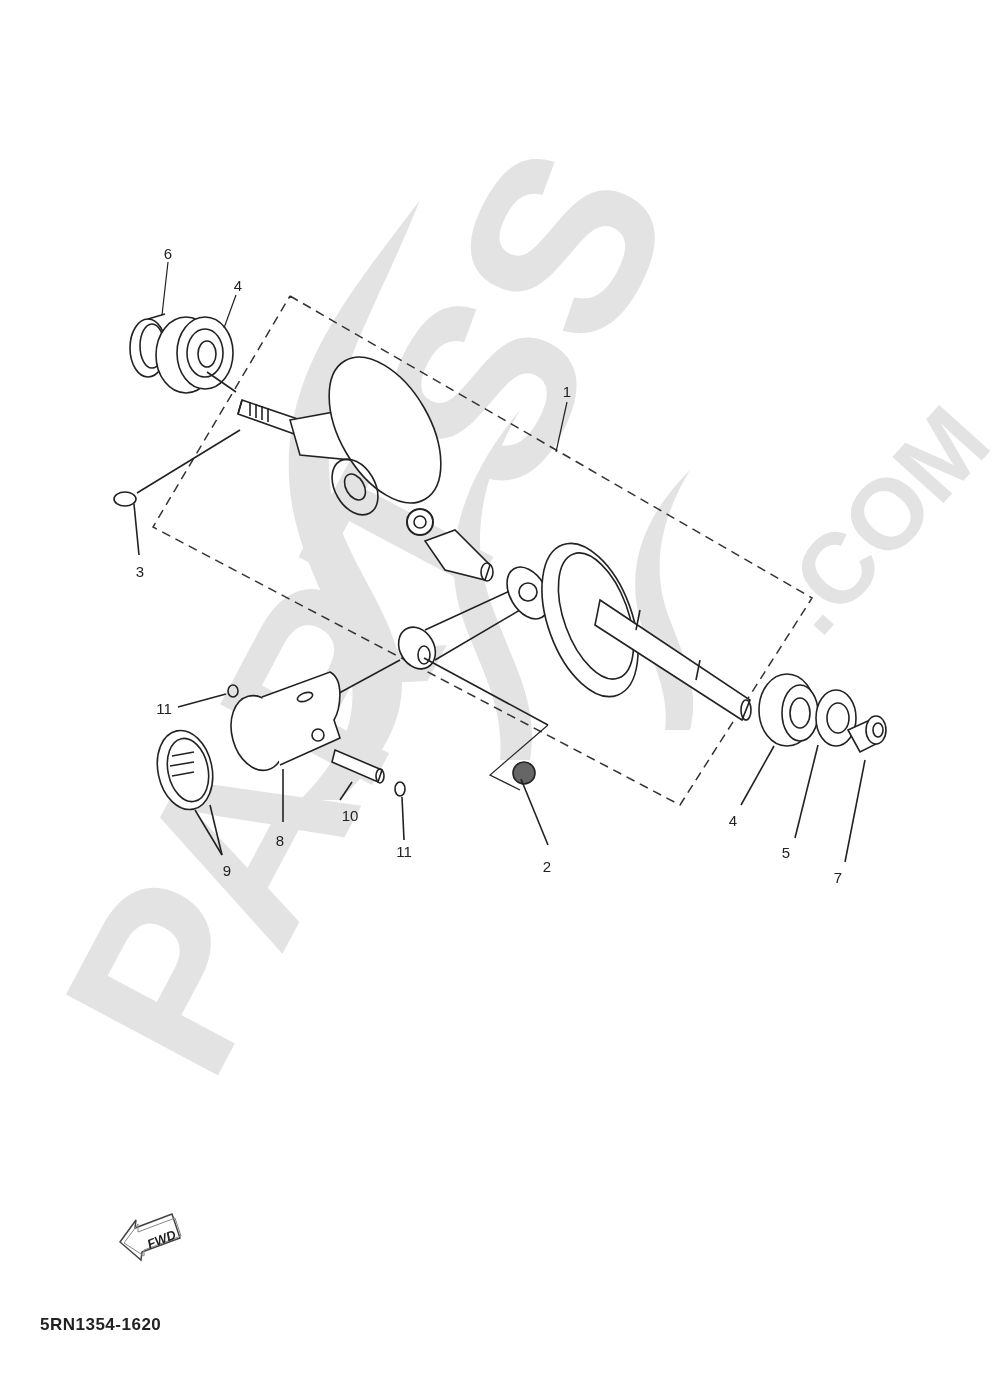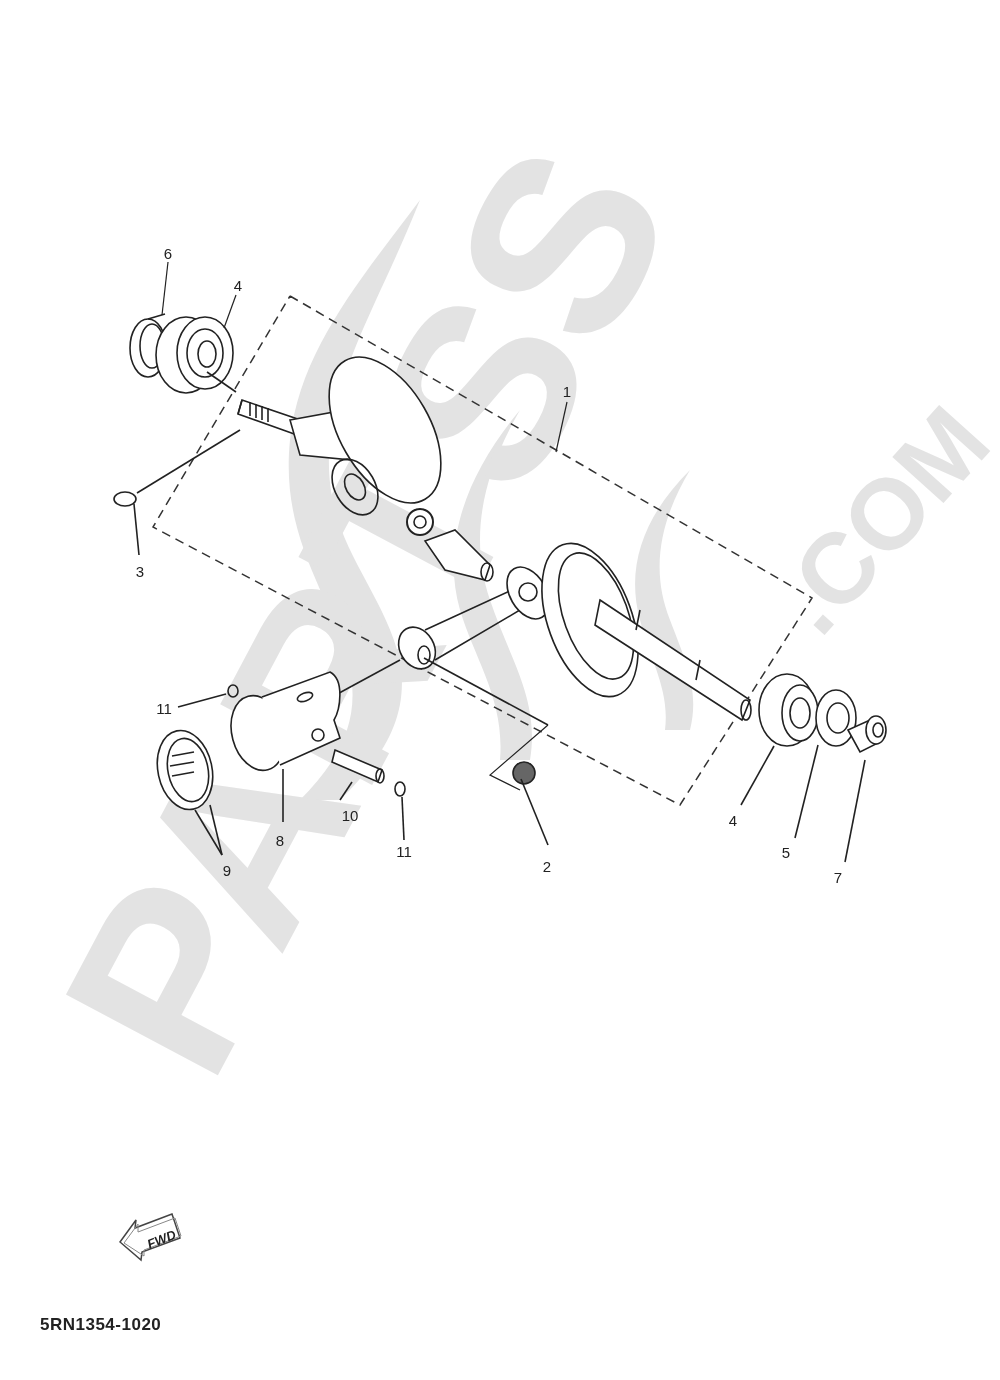--- a/index.html
+++ b/index.html
@@ -159,13 +159,13 @@
 <div class="label" style="left:733px; top:820px;">4</div>
 <div class="label" style="left:786px; top:852px;">5</div>
 <div class="label" style="left:168px; top:253px;">6</div>
 <div class="label" style="left:838px; top:877px;">7</div>
 <div class="label" style="left:280px; top:840px;">8</div>
 <div class="label" style="left:227px; top:870px;">9</div>
 <div class="label" style="left:350px; top:815px;">10</div>
 <div class="label" style="left:164px; top:708px;">11</div>
 <div class="label" style="left:404px; top:851px;">11</div>
 
-<div class="diagram-code">5RN1354-1020</div>
+<div class="diagram-code">5RN1354-1620</div>
 
 </body></html>

